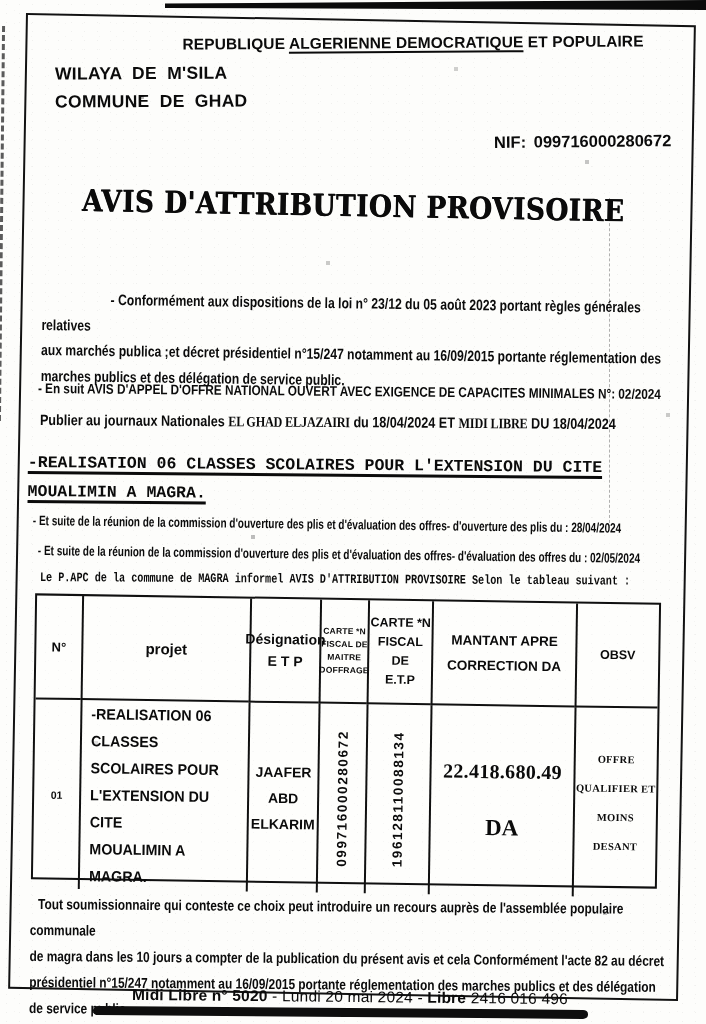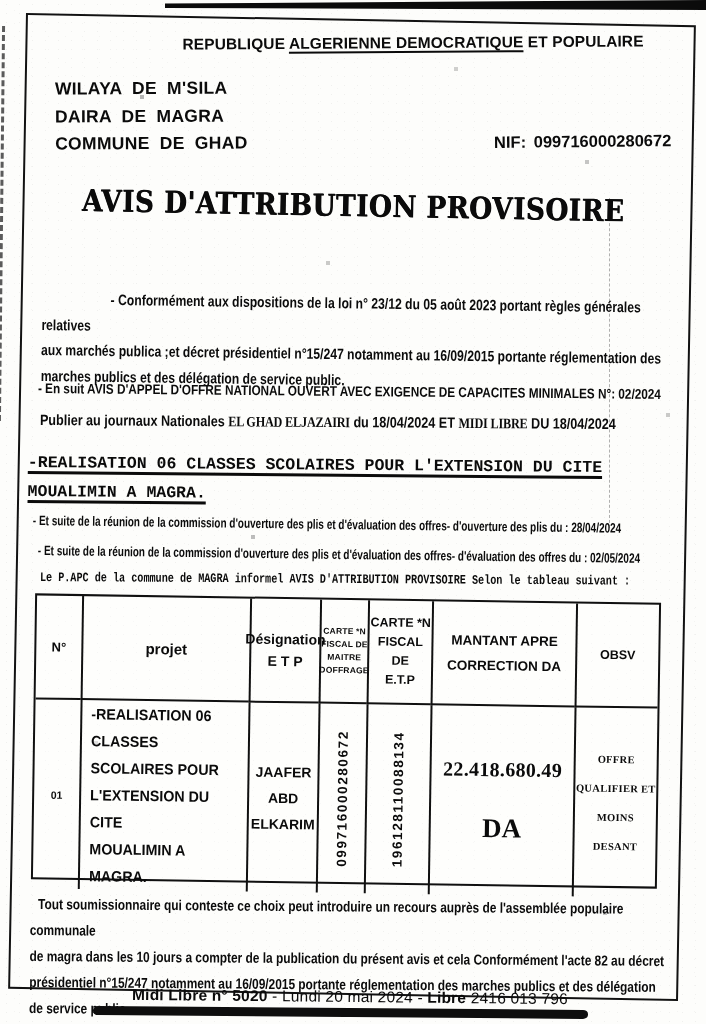--- a/index.html
+++ b/index.html
@@ -22,21 +22,21 @@
   .crease{position:absolute;left:609px;top:198px;height:330px;border-left:1.5px dashed #666;opacity:.5;}
   .speckles{position:absolute;left:0;top:0;width:2px;height:2px;background:transparent;
     box-shadow:141px 96px 0 1px rgba(0,0,0,.28),327px 262px 0 1px rgba(0,0,0,.2),
       586px 161px 0 1px rgba(0,0,0,.22),252px 536px 0 1px rgba(0,0,0,.25),
       667px 414px 0 1px rgba(0,0,0,.2),95px 742px 0 1px rgba(0,0,0,.2),
       604px 912px 0 1px rgba(0,0,0,.22),455px 68px 0 1px rgba(0,0,0,.18);}
 
   .republic{position:absolute;left:130px;right:10px;top:34px;text-align:center;
     font-weight:bold;font-size:15.5px;letter-spacing:.1px;transform:rotate(-.4deg);}
   .republic .u{text-decoration:underline;text-decoration-thickness:2px;text-underline-offset:3px;}
-  .org{position:absolute;left:55px;top:75px;font-weight:bold;font-size:17.5px;
+  .org{position:absolute;left:55px;top:60px;font-weight:bold;font-size:17.5px;
     line-height:27.5px;word-spacing:5px;letter-spacing:.3px;transform:rotate(-.3deg);}
   .nif{position:absolute;left:494px;top:132px;font-weight:bold;font-size:16.5px;
     word-spacing:3px;transform:rotate(-.6deg);}
 
   .title{position:absolute;left:0;right:0;top:188px;text-align:center;}
   .title-inner{display:inline-block;font-family:"DejaVu Serif","Liberation Serif",serif;
     font-weight:bold;font-size:30px;letter-spacing:.5px;
     transform:rotate(1.1deg) scaleX(.88);text-shadow:.6px .3px 0 currentColor;}
 
   .para{font-weight:bold;white-space:pre-line;}
@@ -79,21 +79,21 @@
   .th-obsv{font-size:12.5px;}
   .body-num{font-size:10.5px;}
   .body-projet{align-items:flex-start;text-align:left;padding-left:9px;}
   .body-projet .condensed{display:inline-block;font-size:15px;line-height:27px;white-space:pre-line;
     transform:scaleX(.95);transform-origin:left center;}
   .body-designation{font-size:14px;line-height:26px;}
   .vertical{display:inline-block;transform:rotate(-90deg);white-space:nowrap;
     font-weight:bold;font-size:13.5px;letter-spacing:1.6px;}
   .body-montant{font-family:"Liberation Serif",serif;}
   .amount{font-size:20px;letter-spacing:.3px;}
-  .currency{font-size:27px;margin-top:32px;}
+  .currency{font-size:23px;margin-top:32px;}
   .body-obsv{font-family:"Liberation Serif",serif;font-size:10.5px;line-height:29px;letter-spacing:.3px;}
 
   .recours{position:absolute;left:30px;top:891px;width:805px;font-size:14.5px;line-height:26px;
     text-indent:10px;transform:rotate(.45deg) scaleX(.82);transform-origin:left top;}
 
   .publication-line{position:absolute;left:90px;width:520px;top:988px;text-align:center;
     font-size:15.5px;letter-spacing:.2px;transform:rotate(.55deg);}
   .publication-line .b{font-weight:bold;}
   .bottom-bar{position:absolute;left:93px;top:1008px;width:495px;height:9px;background:#0e0e0e;
     border-radius:5px/4px;transform:rotate(.45deg);}
@@ -105,21 +105,20 @@
   <div class="topbar"></div>
   <div class="frame"></div>
   <div class="edge-dashes"></div>
   <div class="crease"></div>
   <div class="speckles"></div>
 
   <div class="republic"><span>REPUBLIQUE </span><span class="u">ALGERIENNE DEMOCRATIQUE</span><span> ET POPULAIRE</span></div>
 
   <div class="org">
     <div>WILAYA DE M'SILA</div>
-    <div>DAIRA DE MAGRA</div>
     <div>COMMUNE DE GHAD</div>
   </div>
 
   <div class="nif"><span>NIF:</span> <span>099716000280672</span></div>
 
   <div class="title"><span class="title-inner">AVIS D'ATTRIBUTION PROVISOIRE</span></div>
 
   <div class="para conformement">- Conformément aux dispositions de la loi n° 23/12 du 05 août 2023 portant règles générales relatives
 aux marchés publica ;et décret présidentiel n°15/247 notamment au 16/09/2015 portante réglementation des
 marches publics et des délégation de service public.</div>
@@ -172,16 +171,16 @@
 MOINS
 DESANT</div>
     </div>
   </div>
 
   <div class="para recours">Tout soumissionnaire qui conteste ce choix peut introduire un recours auprès de l'assemblée populaire communale
 de magra dans les 10 jours a compter de la publication du présent avis et cela Conformément l'acte 82 au décret
 présidentiel n°15/247 notamment  au 16/09/2015 portante réglementation des marches publics et des délégation
 de service public .</div>
 
-  <div class="publication-line"><span class="b">Midi Libre n° 5020</span><span> - Lundi 20 mai 2024 - </span><span class="b">Libre</span><span> 2416 013 796</span></div>
+  <div class="publication-line"><span class="b">Midi Libre n° 5020</span><span> - Lundi 20 mai 2024 - </span><span class="b">Libre</span><span> 2416 016 496</span></div>
 
   <div class="bottom-bar"></div>
 </div>
 
 </body></html>

